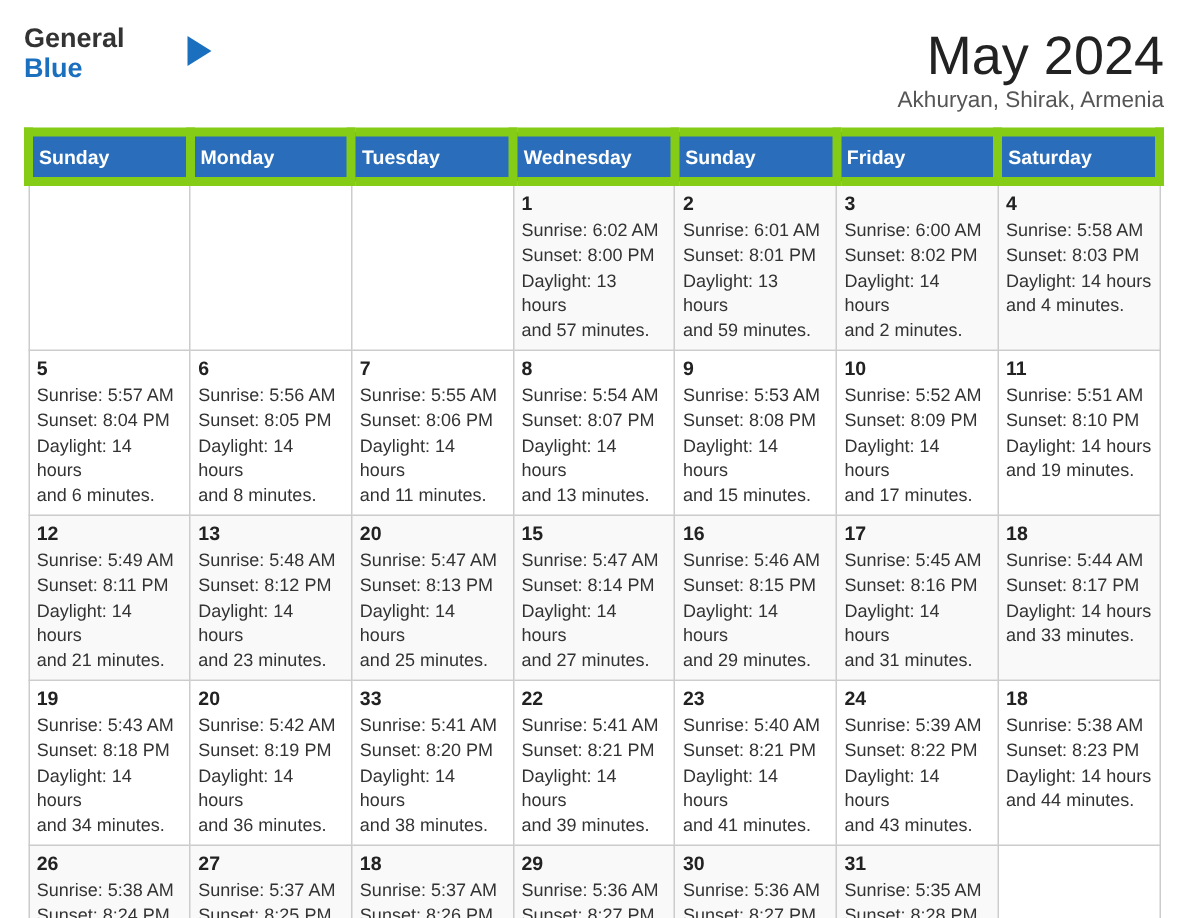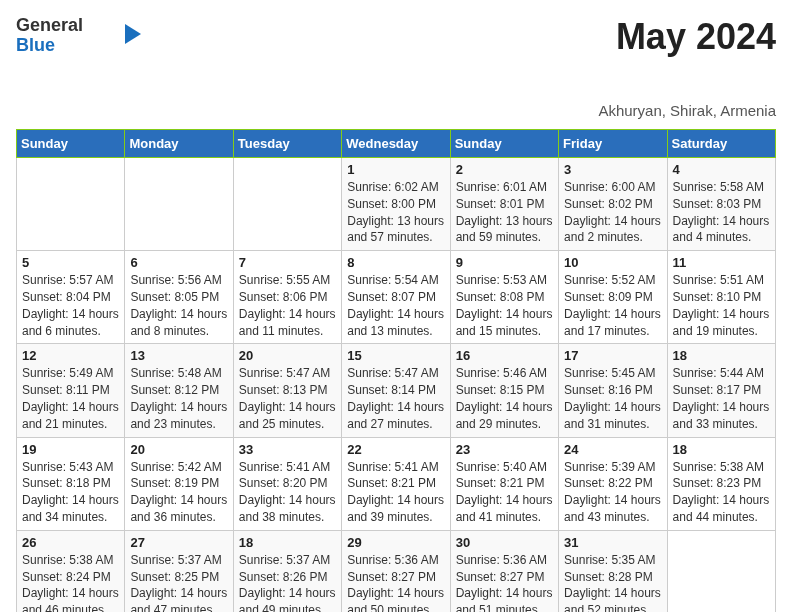--- a/index.html
+++ b/index.html
@@ -35,41 +35,40 @@
       border-bottom: 10px solid transparent;
       border-left: 16px solid #1a6fbe;
       margin-left: 4px;
       margin-top: -4px;
     }
     .title-block {
       text-align: right;
     }
     .month-title {
       font-size: 36px;
-      font-weight: bold;
+      font-weight: normal;
       color: #222;
     }
     .location {
       font-size: 15px;
       color: #555;
-      margin-top: 44px;
     }
     table {
       width: 100%;
       border-collapse: collapse;
       table-layout: fixed;
     }
     thead tr th {
       background-color: #2a6ebb;
       color: #fff;
       font-size: 13px;
       font-weight: bold;
       padding: 6px 4px;
       text-align: left;
-      border: 1px solid #84cc16;
+      border: 6px solid #84cc16;
     }
     tbody tr td {
       border: 1px solid #ccc;
       vertical-align: top;
       padding: 4px 5px;
       font-size: 10.5px;
       color: #333;
       height: 82px;
       background: #fff;
     }

